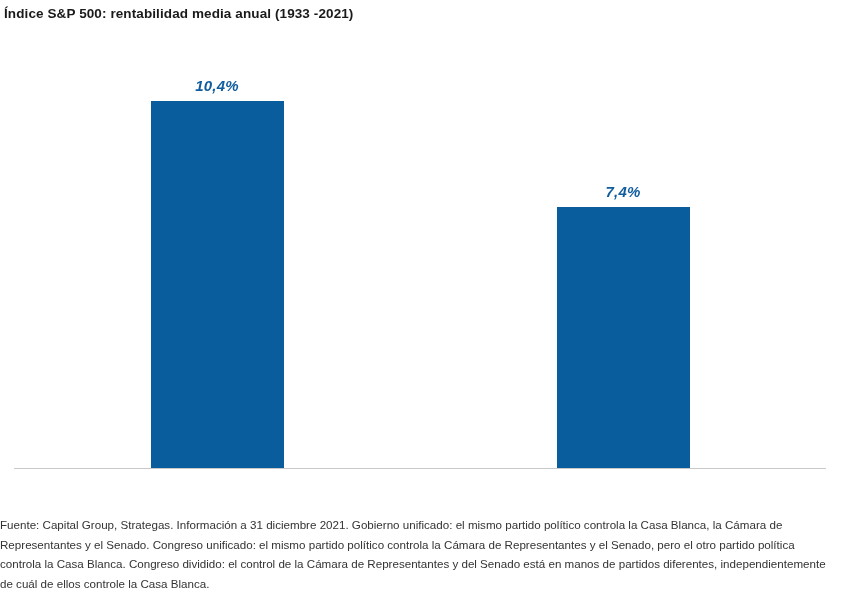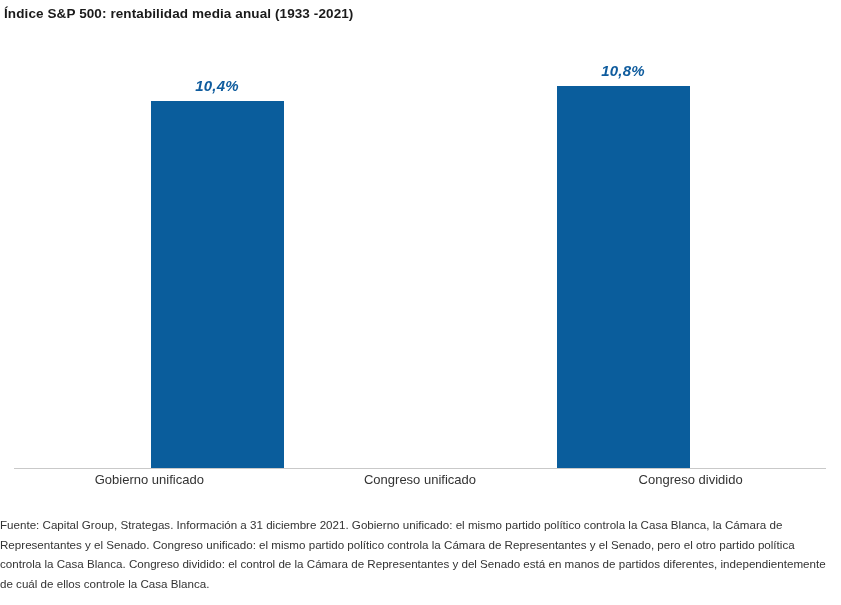--- a/index.html
+++ b/index.html
@@ -116,33 +116,28 @@
   <div class="chart-title">Índice S&amp;P 500: rentabilidad media anual (1933 -2021)</div>
 
   <div class="plot">
     <div class="bars">
 
       <div class="bar-slot">
         <div class="bar-value" style="color: rgb(15, 92, 158);">10,4%</div>
         <div class="bar" style="height: 86.6667%; background: rgb(10, 93, 156);"></div>
       </div>
 
+      <div class="bar-slot">
+        <div class="bar-value" style="color: rgb(15, 92, 158);">7,4%</div>
+        <div class="bar" style="height: 61.6667%; background: rgb(10, 93, 156);"></div>
+      </div>
 
-      <div class="bar-slot">
-        <div class="bar-value" style="color: rgb(15, 92, 158);">10,8%</div>
-        <div class="bar" style="height: 90%; background: rgb(10, 93, 156);"></div>
-      </div>
 
     </div>
   </div>
 
   <div class="axis-line"></div>
 
-  <div class="axis-labels">
-    <div class="axis-label">Gobierno unificado</div>
-    <div class="axis-label">Congreso unificado</div>
-    <div class="axis-label">Congreso dividido</div>
-  </div>
 
   <div class="source">Fuente: Capital Group, Strategas. Información a 31 diciembre 2021. Gobierno unificado: el mismo partido político controla la Casa Blanca, la Cámara de Representantes y el Senado. Congreso unificado: el mismo partido político controla la Cámara de Representantes y el Senado, pero el otro partido política controla la Casa Blanca. Congreso dividido: el control de la Cámara de Representantes y del Senado está en manos de partidos diferentes, independientemente de cuál de ellos controle la Casa Blanca.</div>
 
   <div class="right-edge"></div>
 </div>
 
 </body></html>

